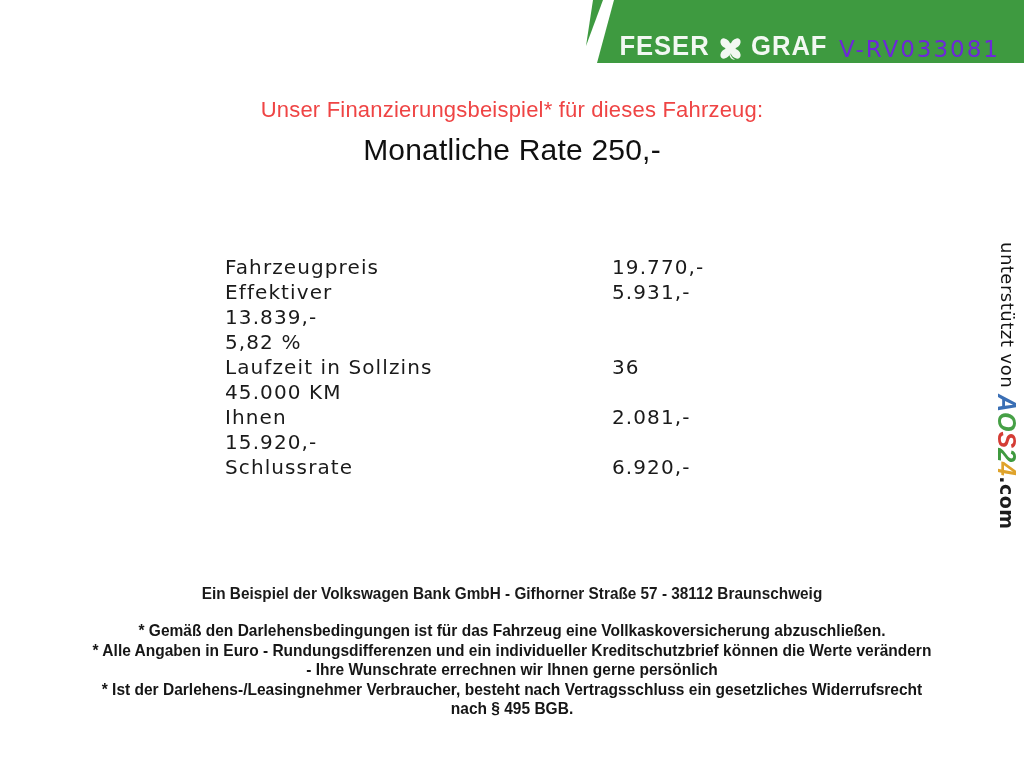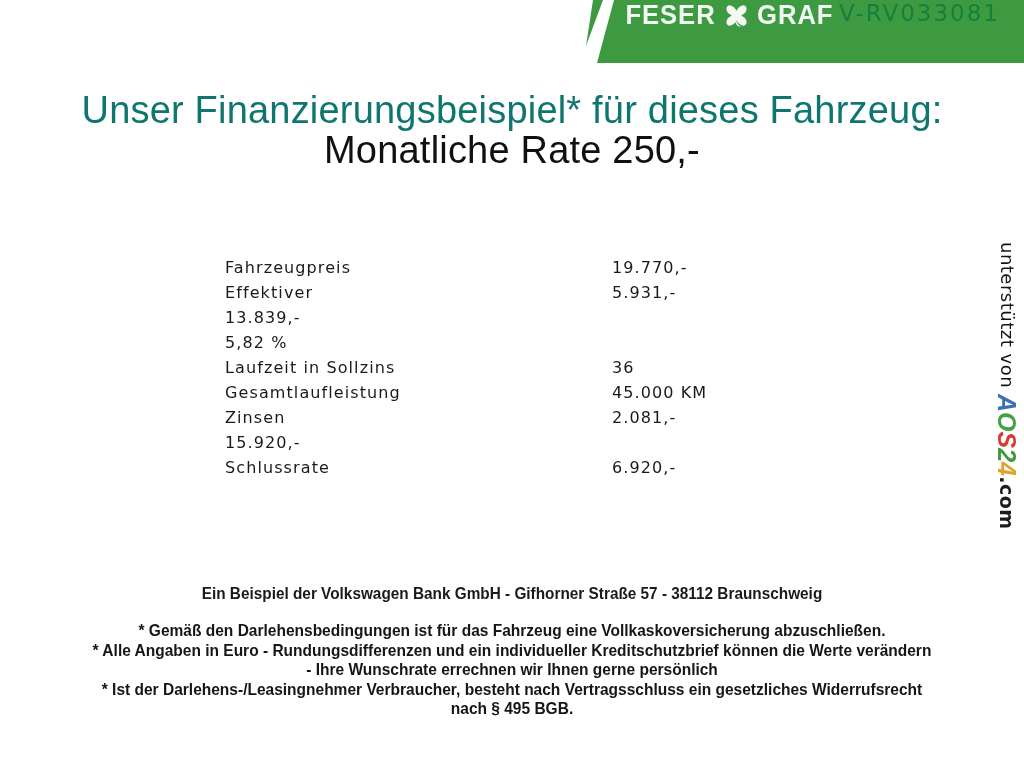--- a/index.html
+++ b/index.html
@@ -5,50 +5,50 @@
   html,body { margin:0; padding:0; }
   body {
     width:1024px; height:768px; position:relative; overflow:hidden;
     background:#ffffff; font-family:"DejaVu Sans", sans-serif;
   }
 
   
   .banner-svg { position:absolute; top:0; left:0; display:block; }
   .banner-logo {
     position:absolute; top:0; right:24px; height:62px;
-    display:flex; align-items:flex-start; white-space:nowrap;
+    display:flex; align-items:flex-end; white-space:nowrap;
   }
   .brand-bold {
     font-family:"Liberation Sans", sans-serif;
     font-weight:bold; font-size:27px; color:#f2f8f2; letter-spacing:1px;
     transform:scaleX(0.95); transform-origin:center;
   }
   .clover { margin:2px 5px 0 5px; flex:0 0 auto; }
   .vehicle-code {
     font-family:"DejaVu Sans", sans-serif;
-    font-weight:400; font-size:23px; color:#15803d; letter-spacing:2px; margin-left:4px;
+    font-weight:400; font-size:23px; color:#6d28d9; letter-spacing:2px; margin-left:10px;
   }
 
   
   .h1 {
     position:absolute; top:92px; left:0; width:1024px; text-align:center;
-    font-family:"Liberation Sans", sans-serif; font-size:38px; line-height:36px;
-    color:#0f766e; letter-spacing:0.2px;
+    font-family:"Liberation Sans", sans-serif; font-size:22px; line-height:36px;
+    color:#ef4444; letter-spacing:0.2px;
   }
   .h2 {
     position:absolute; top:127px; left:0; width:1024px; text-align:center;
-    font-family:"Liberation Sans", sans-serif; font-size:38px; line-height:46px;
+    font-family:"Liberation Sans", sans-serif; font-size:30px; line-height:46px;
     color:#101010; letter-spacing:0.2px;
   }
 
   
   .finance-table { position:absolute; top:255px; left:225px; }
   .f-row {
     display:flex; height:25px; line-height:25px;
-    font-size:16px; letter-spacing:1.1px; color:#1a1a1a;
+    font-size:20px; letter-spacing:1.1px; color:#1a1a1a;
   }
   .f-row .label { width:387px; }
 
   
   .support {
     position:absolute; top:242px; right:3px;
     writing-mode:vertical-rl; text-orientation:mixed;
     font-size:18px; color:#141414; letter-spacing:0.5px; white-space:nowrap;
   }
   .logo-ch {
@@ -114,25 +114,24 @@
     <span class="value">13.839,-</span>
   </div>
   <div class="f-row">
     <span class="value">5,82 %</span>
   </div>
   <div class="f-row">
     <span class="label">Laufzeit in Sollzins</span>
     <span class="value">36</span>
   </div>
   <div class="f-row">
-    <span class="label">Gesamtlaufleistung</span>
     <span class="value">45.000 KM</span>
   </div>
   <div class="f-row">
-    <span class="label">Zinsen</span>
+    <span class="label">Ihnen</span>
     <span class="value">2.081,-</span>
   </div>
   <div class="f-row">
     <span class="value">15.920,-</span>
   </div>
   <div class="f-row">
     <span class="label">Schlussrate</span>
     <span class="value">6.920,-</span>
   </div>
 </div>

